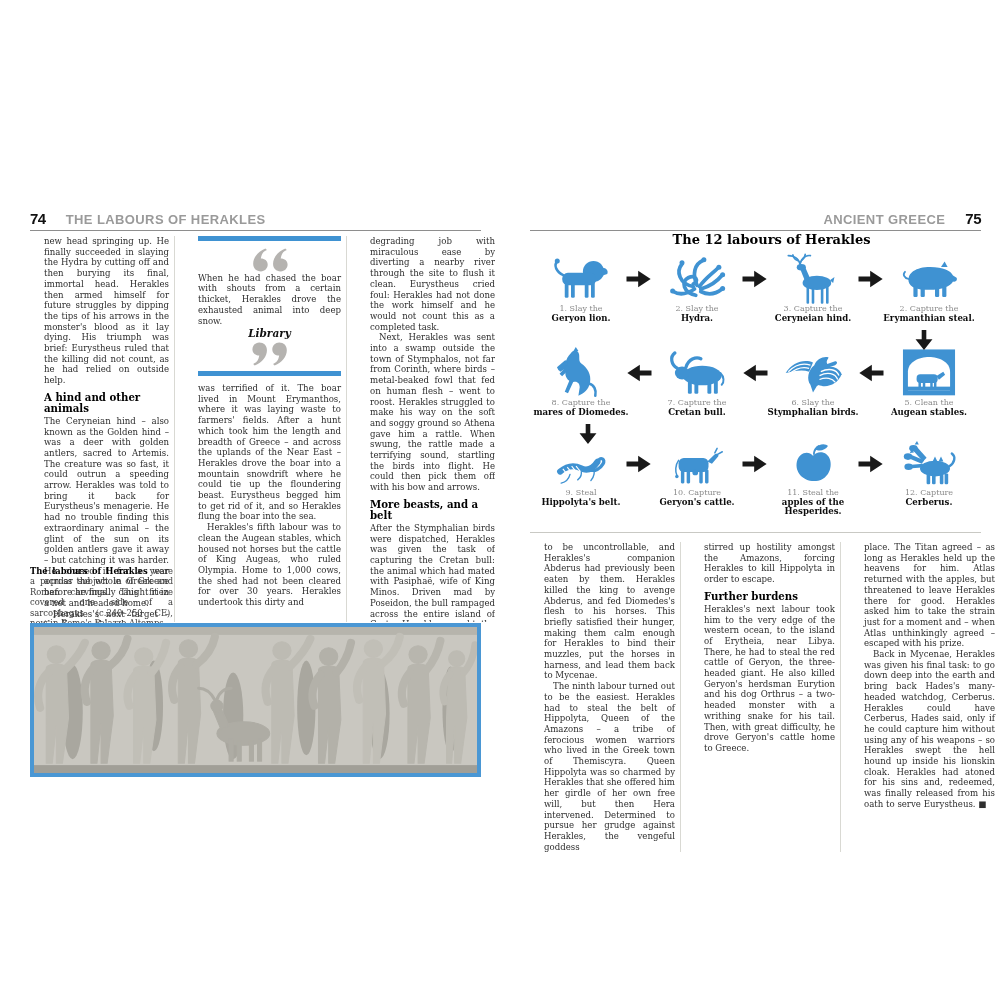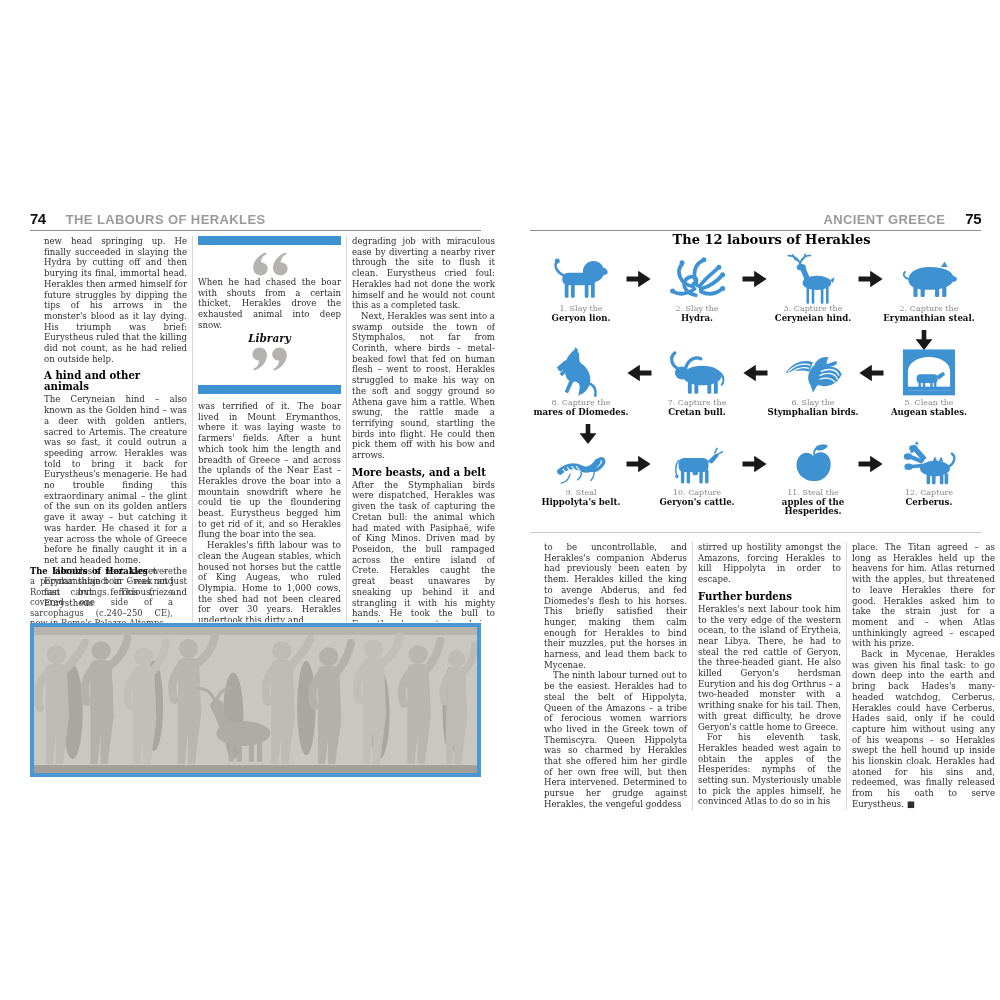--- a/index.html
+++ b/index.html
@@ -14,27 +14,27 @@
            border-bottom:1.5px solid #8e8e8e;
            font-family:"Liberation Sans",sans-serif;font-weight:bold;}
   .runhead.right{justify-content:flex-end;}
   .folio{font-size:15px;color:#111;letter-spacing:-0.5px;}
   .runtitle{font-size:13px;color:#9a9a9a;letter-spacing:0.4px;}
   
   .cols{position:absolute;left:14px;display:flex;width:451px;}
   .page-left .cols{top:26px;height:386px;overflow:hidden;}
   .page-right .cols{top:332px;}
   .col{width:143px;}
-  .col + .col{border-left:1px solid #d9d9d3;padding-left:5px;margin-left:5px;}
+  .col + .col{border-left:1px solid #d9d9d3;padding-left:23px;margin-left:5px;}
   .col p{margin:0;font-size:8.6px;line-height:10.7px;text-align:justify;color:#2e2e2e;}
   .col p.ind{text-indent:9px;}
   h3.sub{margin:6px 0 2px;font-size:10.2px;line-height:11px;color:#000;
          font-family:"DejaVu Serif",serif;}
   
-  .quote-box{width:143px;height:158px;margin-bottom:7px;text-align:center;
+  .quote-box{width:143px;height:140px;margin-bottom:7px;text-align:center;
              display:flex;flex-direction:column;align-items:center;}
   .qbar{width:100%;height:9px;background:#3f92d2;}
   .qmark{height:26px;margin-top:6px;}
   .qmark svg{fill:#b5b3b0;}
   .qmark.close{margin-top:2px;margin-bottom:4px;}
   .qtext{font-size:9.3px;line-height:11.6px;margin:4px 2px 0 2px;color:#222;}
   .qattr{font-size:10.5px;font-weight:bold;font-style:italic;margin-top:1px;color:#111;}
   .qspacer{flex:1;}
   
   .caption{position:absolute;left:0;top:356px;width:143px;
@@ -517,21 +517,20 @@
 
     <div class="cols">
       <div class="col">
         <p>to be uncontrollable, and Herakles's companion Abderus had previously been eaten by them. Herakles killed the king to avenge Abderus, and fed Diomedes's flesh to his horses. This briefly satisfied their hunger, making them calm enough for Herakles to bind their muzzles, put the horses in harness, and lead them back to Mycenae.</p>
         <p class="ind">The ninth labour turned out to be the easiest. Herakles had to steal the belt of Hippolyta, Queen of the Amazons – a tribe of ferocious women warriors who lived in the Greek town of Themiscyra. Queen Hippolyta was so charmed by Herakles that she offered him her girdle of her own free will, but then Hera intervened. Determined to pursue her grudge against Herakles, the vengeful goddess</p>
       </div>
       <div class="col">
         <p>stirred up hostility amongst the Amazons, forcing Herakles to kill Hippolyta in order to escape.</p>
         <h3 class="sub">Further burdens</h3>
         <p>Herakles's next labour took him to the very edge of the western ocean, to the island of Erytheia, near Libya. There, he had to steal the red cattle of Geryon, the three-headed giant. He also killed Geryon's herdsman Eurytion and his dog Orthrus – a two-headed monster with a writhing snake for his tail. Then, with great difficulty, he drove Geryon's cattle home to Greece.</p>
-        <p class="ind">For his eleventh task, Herakles headed west again to obtain the apples of the Hesperides: nymphs of the setting sun. Mysteriously unable to pick the apples himself, he convinced Atlas to do so in his</p>
       </div>
       <div class="col">
         <p>place. The Titan agreed – as long as Herakles held up the heavens for him. Atlas returned with the apples, but threatened to leave Herakles there for good. Herakles asked him to take the strain just for a moment and – when Atlas unthinkingly agreed – escaped with his prize.</p>
         <p class="ind endmark">Back in Mycenae, Herakles was given his final task: to go down deep into the earth and bring back Hades's many-headed watchdog, Cerberus. Herakles could have Cerberus, Hades said, only if he could capture him without using any of his weapons – so Herakles swept the hell hound up inside his lionskin cloak. Herakles had atoned for his sins and, redeemed, was finally released from his oath to serve Eurystheus. ■</p>
       </div>
     </div>
   </div>
 
 </div>
 

